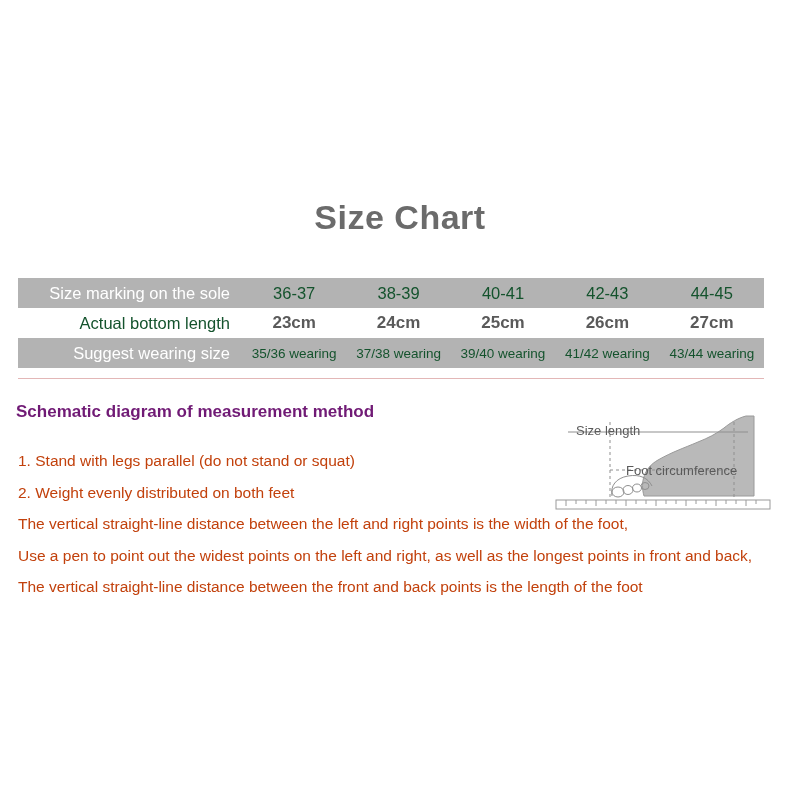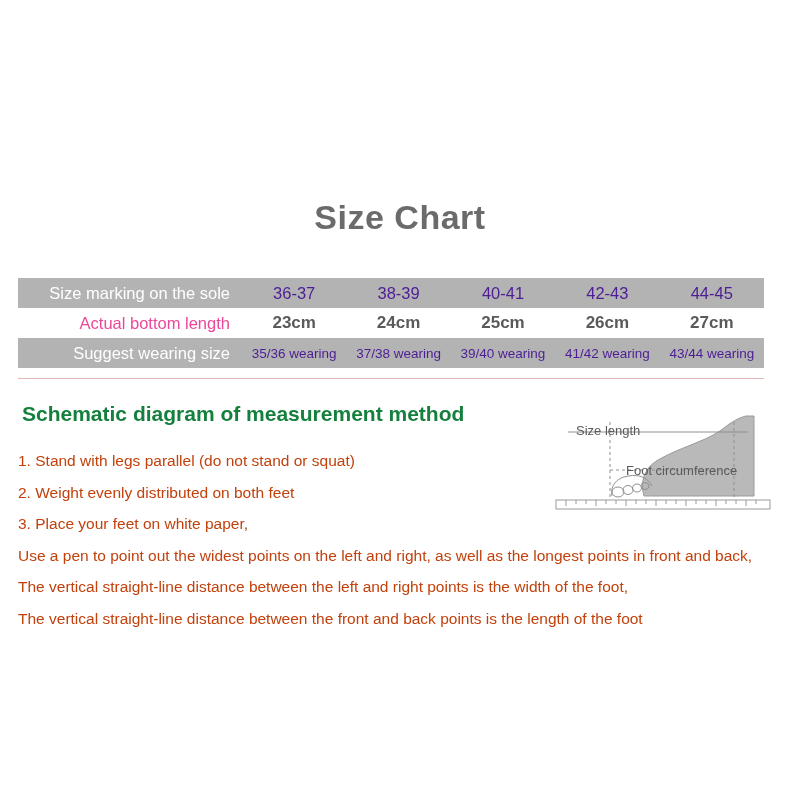--- a/index.html
+++ b/index.html
@@ -41,22 +41,22 @@
     width: 746px;
     border-collapse: collapse;
     table-layout: fixed;
   }
   .size-table td {
     padding: 0;
     height: 30px;
     vertical-align: middle;
     text-align: center;
   }
-  .size-table tr.row-shade td { background: #b3b3b3; color: #4c1d95; }
-  .size-table tr.row-light td { background: #ffffff; color: #ec4899; }
+  .size-table tr.row-shade td { background: #b3b3b3; color: #14532d; }
+  .size-table tr.row-light td { background: #ffffff; color: #14532d; }
   .size-table td.label {
     text-align: right;
     padding-right: 12px;
     font-size: 16.5px;
     width: 212px;
   }
   .size-table tr.row-shade td.label { color: #ffffff; }
   .size-table td.val {
     font-size: 16.5px;
   }
@@ -79,24 +79,24 @@
     left: 18px;
     width: 746px;
     height: 1px;
     background: #e3b7b7;
   }
 
   
   .section-heading {
     position: absolute;
     top: 402px;
-    left: 22px;
-    font-size: 21px;
+    left: 16px;
+    font-size: 17px;
     font-weight: bold;
-    color: #15803d;
+    color: #701a75;
   }
 
   
   .lines {
     position: absolute;
     top: 452px;
     left: 18px;
     width: 760px;
   }
   .lines .line {
@@ -160,23 +160,22 @@
     </tbody>
   </table>
 
   <div class="divider"></div>
 
   <div class="section-heading">Schematic diagram of measurement method</div>
 
   <div class="lines">
     <div class="line">1. Stand with legs parallel (do not stand or squat)</div>
     <div class="line">2. Weight evenly distributed on both feet</div>
-    <div class="line">3. Place your feet on white paper,</div>
+    <div class="line">The vertical straight-line distance between the left and right points is the width of the foot,</div>
     <div class="line">Use a pen to point out the widest points on the left and right, as well as the longest points in front and back,</div>
-    <div class="line">The vertical straight-line distance between the left and right points is the width of the foot,</div>
     <div class="line">The vertical straight-line distance between the front and back points is the length of the foot</div>
   </div>
 
   <div class="diagram">
     <svg width="230" height="110" viewBox="0 0 230 110">
 
       <path d="M96 88 C92 74, 96 60, 110 52 C124 44, 136 40, 150 34
                C160 30, 168 26, 176 20 C182 15, 190 10, 198 8
                L206 8 L206 88 Z" fill="#b9b9b9" stroke="#9a9a9a" stroke-width="1"></path>
 

